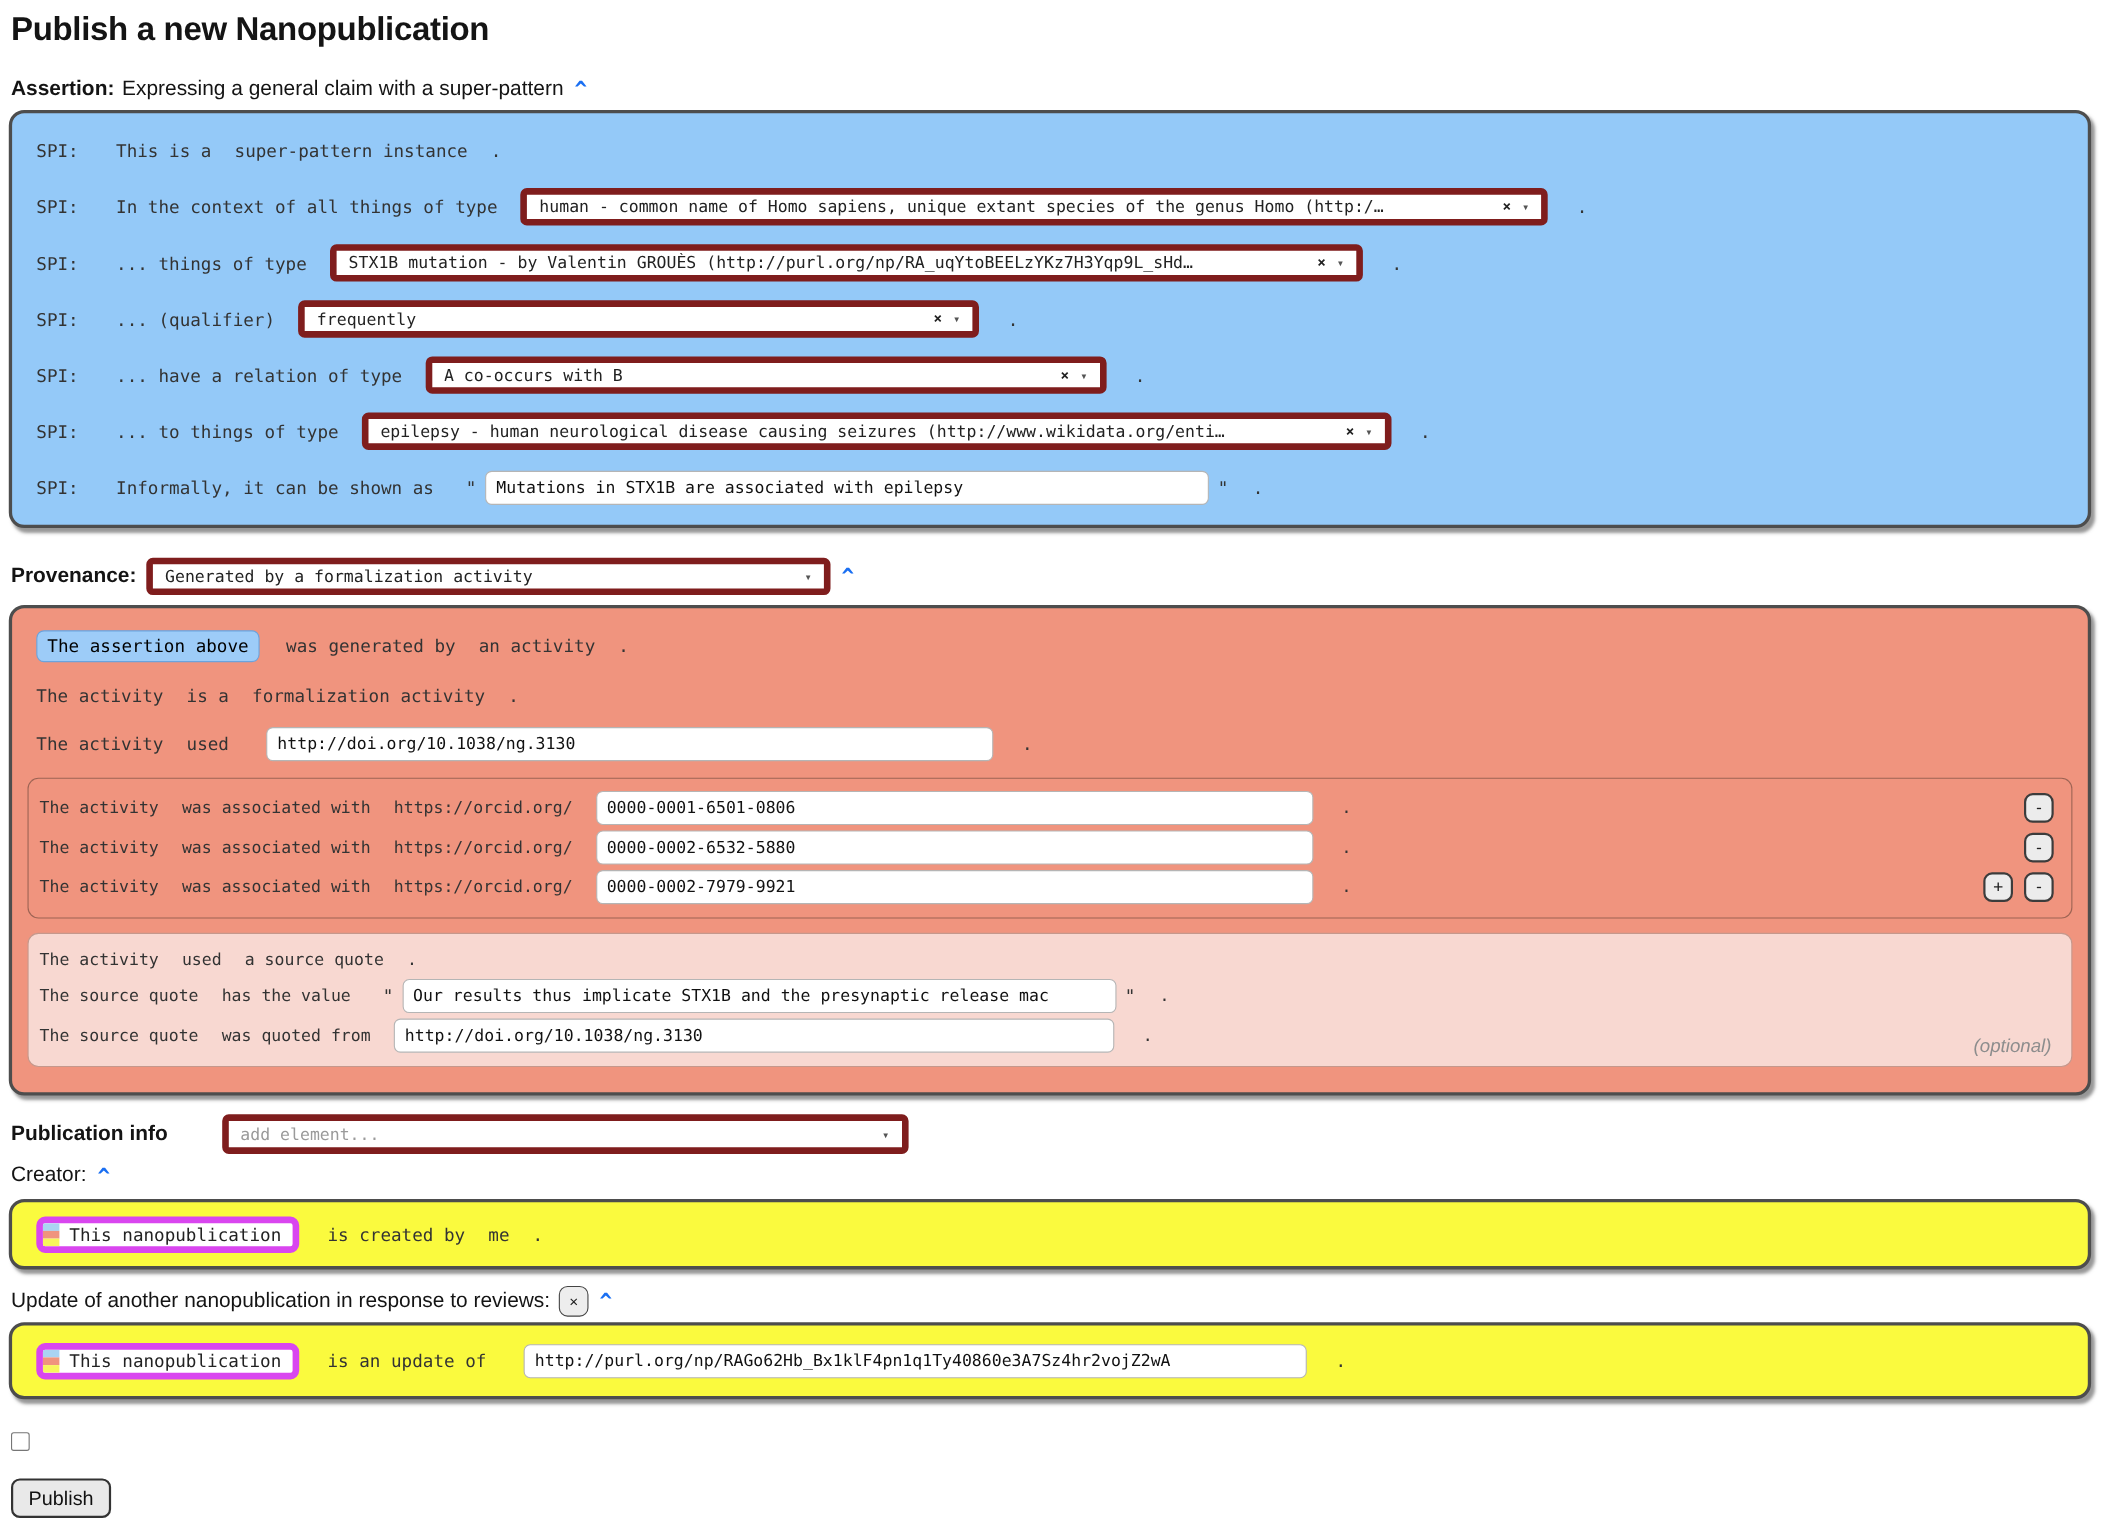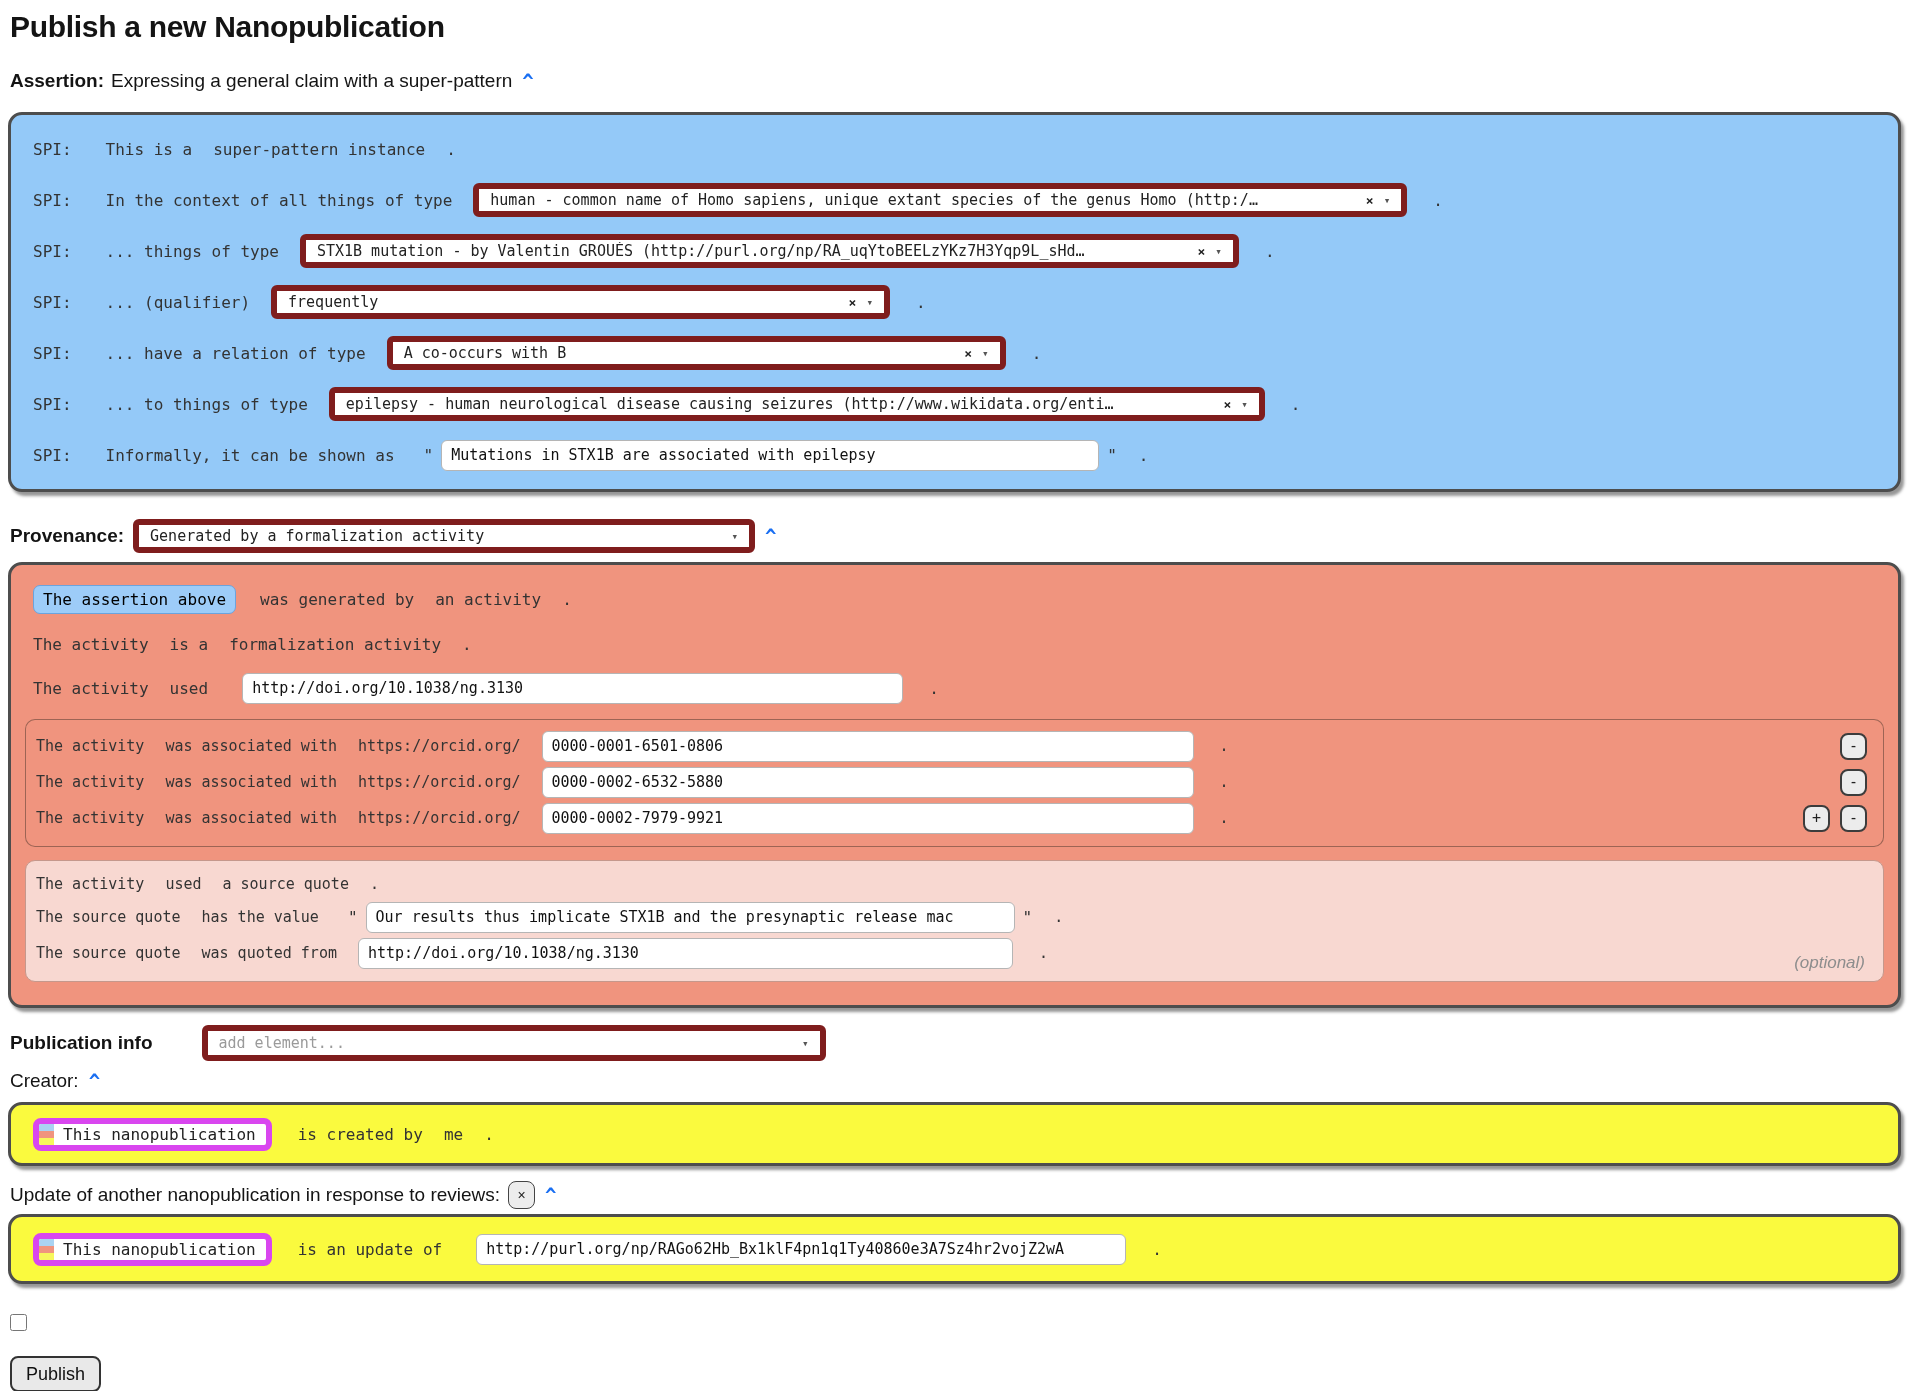--- a/index.html
+++ b/index.html
@@ -20,21 +20,21 @@
   .sec-head b { font-weight:700; margin-right:7px; }
   .caret {
     color:#1a6ff2; font-weight:700; font-size:19px; margin-left:10px;
     text-decoration:none; cursor:pointer; font-family:"DejaVu Sans Mono", monospace;
   }
 
   .box {
     width:1893px; margin-left:8px; border:3px solid #4d4d4d; border-radius:14px;
     box-shadow:3px 4px 3px rgba(95,95,95,0.65);
   }
-  .box.blue   { background:#94c9f8; margin-top:18px; height:380px; padding-top:17px; }
+  .box.blue   { background:#94c9f8; margin-top:6px; height:380px; padding-top:17px; }
   .box.salmon { background:#f0947e; margin-top:8px;  height:446px; padding-top:16px; }
   .box.yellow { background:#fafa3e; display:flex; align-items:center; }
 
   .row { display:flex; align-items:center; margin-left:22px; height:34px;
          font-family:"DejaVu Sans Mono", monospace; font-size:16px; color:#333; white-space:nowrap; }
   .box.blue .row { margin-bottom:17px; }
   .seg { margin-right:21px; }
   .seg2 { margin-right:34px; }
   .dot { margin-left:26px; }
 
@@ -318,21 +318,21 @@
   <div class="row">
     <span class="np-chip" style="margin-right:26px">
       <span class="stripe">
           <i class="s-blue"></i>
           <i class="s-salmon"></i>
           <i class="s-yellow"></i>
         </span>
       <span>This nanopublication</span>
     </span>
     <span class="seg2">is an update of</span>
-    <input class="inp" style="width: 650px;" value="http://purl.org/np/RAGo62Hb_Bx1klF4pn1q1Ty40860e3A7Sz4hr2vojZ2wA">
+    <input class="inp" style="width: 712px;" value="http://purl.org/np/RAGo62Hb_Bx1klF4pn1q1Ty40860e3A7Sz4hr2vojZ2wA">
     <span class="dot">.</span>
   </div>
 </div>
 
 <div class="consent">
   <input type="checkbox" style="">
 </div>
 
 <button class="publish">Publish</button>
 

